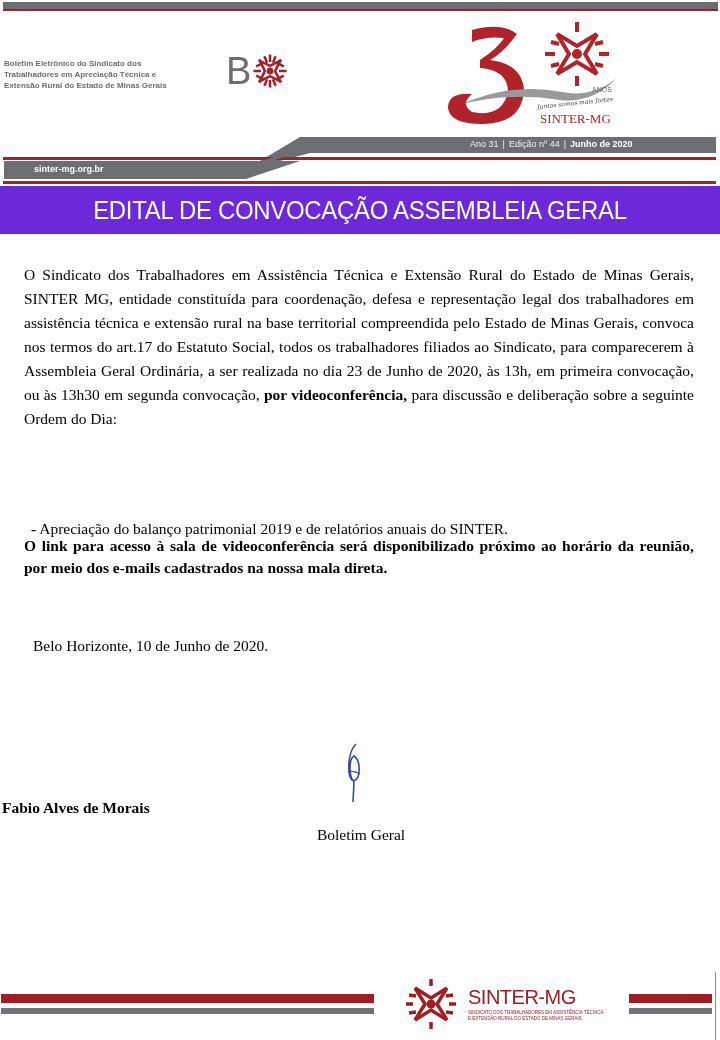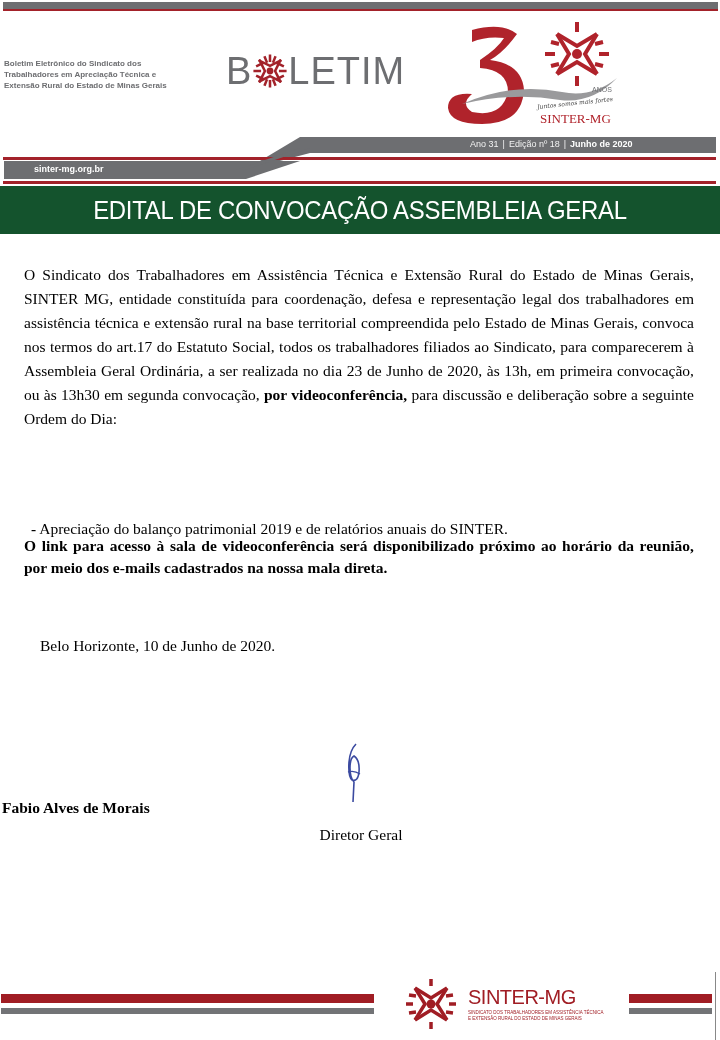--- a/index.html
+++ b/index.html
@@ -22,29 +22,29 @@
   .anniv .motto { position: absolute; left: 95px; top: 87px; font-family: "DejaVu Serif", serif; font-style: italic; font-size: 6px; color: #444; transform: rotate(-6deg); }
 
   .hdr-bars { position: absolute; left: 0; top: 130px; width: 720px; height: 60px; }
 
   .hdr-site { position: absolute; left: 22px; top: 164px; font-family: "Liberation Sans", sans-serif; font-size: 9px; font-weight: bold; color: #ffffff; margin-left: 12px; }
   .hdr-edition { position: absolute; left: 470px; top: 139px; font-family: "Liberation Sans", sans-serif; font-size: 9px; color: #f2f2f2; white-space: nowrap; }
   .hdr-edition b { color: #ffffff; }
   .hdr-edition .sep { margin: 0 4px; }
 
   
-  .title-band { position: absolute; left: 0; top: 186px; width: 720px; height: 48px; background: #14532d; display: flex; align-items: center; justify-content: center; }
+  .title-band { position: absolute; left: 0; top: 186px; width: 720px; height: 48px; background: #6d28d9; display: flex; align-items: center; justify-content: center; }
   .title-band h1 { font-family: "Liberation Sans", sans-serif; font-weight: normal; font-size: 26px; color: #ffffff; letter-spacing: -0.3px; transform: scaleX(0.92); }
 
   
   .body-text { position: absolute; left: 24px; top: 263px; width: 670px; font-size: 15.5px; line-height: 24px; text-align: justify; }
   .agenda { position: absolute; left: 31px; top: 480px; font-size: 15.5px; margin-top: 40px; }
   .agenda b { font-weight: bold; }
   .notice { position: absolute; left: 24px; top: 535px; width: 670px; font-size: 15.5px; line-height: 22px; font-weight: bold; text-align: justify; }
-  .place-date { position: absolute; left: 33px; top: 637px; font-size: 15.5px; margin-left: 7px; }
+  .place-date { position: absolute; left: 33px; top: 637px; font-size: 15.5px; }
 
   .signature { position: absolute; left: 340px; top: 742px; width: 30px; height: 62px; }
   .signer-name { position: absolute; left: 0; width: 720px; top: 799px; text-align: left; font-size: 15.5px; font-weight: bold; padding-left: 2px; }
   .signer-role { position: absolute; left: 0; width: 720px; top: 826px; text-align: center; font-size: 15.5px; padding-left: 2px; }
 
   
   .ft-red { position: absolute; height: 9px; background: #a01d24; }
   .ft-grey { position: absolute; height: 6px; background: #727376; }
   .ft-logo { position: absolute; left: 403px; top: 978px; width: 60px; height: 52px; }
   .ft-brand { position: absolute; left: 468px; top: 986px; font-family: "Liberation Sans", sans-serif; font-size: 20px; color: #a01d24; letter-spacing: -0.5px; }
@@ -72,21 +72,20 @@
         <circle cx="20" cy="20" r="4" fill="#a3222a" stroke="none"></circle>
         <path d="M8 8 L20 14 L32 8"></path>
         <path d="M8 32 L20 26 L32 32"></path>
         <path d="M8 8 L14 20 L8 32"></path>
         <path d="M32 8 L26 20 L32 32"></path>
         <path d="M20 2 L20 8 M20 32 L20 38 M2 20 L8 20 M32 20 L38 20"></path>
         <path d="M5 14 L11 11 M29 11 L35 14 M5 26 L11 29 M29 29 L35 26"></path>
         <path d="M14 4 L16 9 M26 4 L24 9 M14 36 L16 31 M26 36 L24 31"></path>
       </g>
     </svg>
-    <span>LETIM</span>
   </div>
 
   <div class="anniv">
     <svg width="200" height="120" viewBox="0 0 200 120">
 
       <path d="M30 18 Q60 10 75 22 Q62 40 48 48 Q80 52 82 78 Q80 112 40 112 Q8 112 6 96 Q6 80 30 82 Q18 92 30 100 Q60 106 66 80 Q66 58 38 56 L38 48 Q56 36 62 26 Q44 24 30 30 Z" fill="#b0232b"></path>
 
       <path d="M20 92 Q70 70 120 80 Q150 86 175 66 Q150 92 118 88 Q70 80 20 92 Z" fill="#9a9a9c"></path>
 
       <g transform="translate(135 42)" stroke="#b0232b" stroke-width="4" fill="none">
@@ -108,21 +107,21 @@
     <polygon points="300,7 716,7 716,23 310,23 245,40 245,40" fill="#6d6e71"></polygon>
     <rect x="3" y="27" width="713" height="3" fill="#a3222a"></rect>
     <polygon points="4,31 300,31 246,49 4,49" fill="#6d6e71"></polygon>
     <polygon points="300,18 310,18 245,40 236,40" fill="#6d6e71"></polygon>
     <rect x="3" y="51" width="713" height="3" fill="#a3222a"></rect>
   </svg>
 
   <span class="hdr-site">sinter-mg.org.br</span>
 
   <div class="hdr-edition">
-    <span>Ano 31</span><span class="sep">|</span><span>Edição nº 18</span><span class="sep">|</span><b>Junho de 2020</b>
+    <span>Ano 31</span><span class="sep">|</span><span>Edição nº 44</span><span class="sep">|</span><b>Junho de 2020</b>
   </div>
 </div>
 
 <div class="title-band">
   <h1>EDITAL DE CONVOCAÇÃO ASSEMBLEIA GERAL</h1>
 </div>
 
 <p class="body-text"><span>O Sindicato dos Trabalhadores em Assistência Técnica e Extensão Rural do Estado de Minas Gerais, SINTER MG, entidade constituída para coordenação, defesa e representação legal dos trabalhadores em assistência técnica e extensão rural na base territorial compreendida pelo Estado de Minas Gerais, convoca nos termos do art.17 do Estatuto Social, todos os trabalhadores filiados ao Sindicato, para comparecerem à Assembleia Geral Ordinária, a ser realizada no dia 23 de Junho de 2020, às 13h, em primeira convocação, ou às 13h30 em segunda convocação, </span><b>por videoconferência,</b><span> para discussão e deliberação sobre a seguinte Ordem do Dia:</span></p>
 
 <p class="agenda"><b>-</b><span> Apreciação do balanço patrimonial  2019 e de relatórios anuais do SINTER.</span></p>
@@ -130,21 +129,21 @@
 <p class="notice">O link para acesso à sala de videoconferência será disponibilizado próximo ao horário da reunião, por meio dos e-mails cadastrados na nossa mala direta.</p>
 
 <p class="place-date">Belo Horizonte, 10 de Junho de 2020.</p>
 
 <svg class="signature" viewBox="0 0 30 62">
   <path d="M16 2 Q10 8 9 20 Q8 34 12 38 Q18 40 19 30 Q20 18 14 14 Q10 16 10 26 Q10 36 14 40 L13 60" stroke="#3b4aa0" stroke-width="1.6" fill="none"></path>
   <path d="M8 30 Q14 28 20 32" stroke="#3b4aa0" stroke-width="1.2" fill="none"></path>
 </svg>
 
 <p class="signer-name">Fabio Alves de Morais</p>
-<p class="signer-role">Diretor Geral</p>
+<p class="signer-role">Boletim Geral</p>
 
 <div>
   <div class="ft-red" style="left:1px; top:994px; width:373px;"></div>
   <div class="ft-grey" style="left:1px; top:1008px; width:373px;"></div>
 
   <svg class="ft-logo" viewBox="0 0 60 52">
     <g transform="translate(28 26)" stroke="#a01d24" stroke-width="3.5" fill="none">
       <circle cx="0" cy="0" r="4.5" fill="#a01d24" stroke="none"></circle>
       <path d="M-16 -16 L0 -6 L16 -16"></path>
       <path d="M-16 16 L0 6 L16 16"></path>

